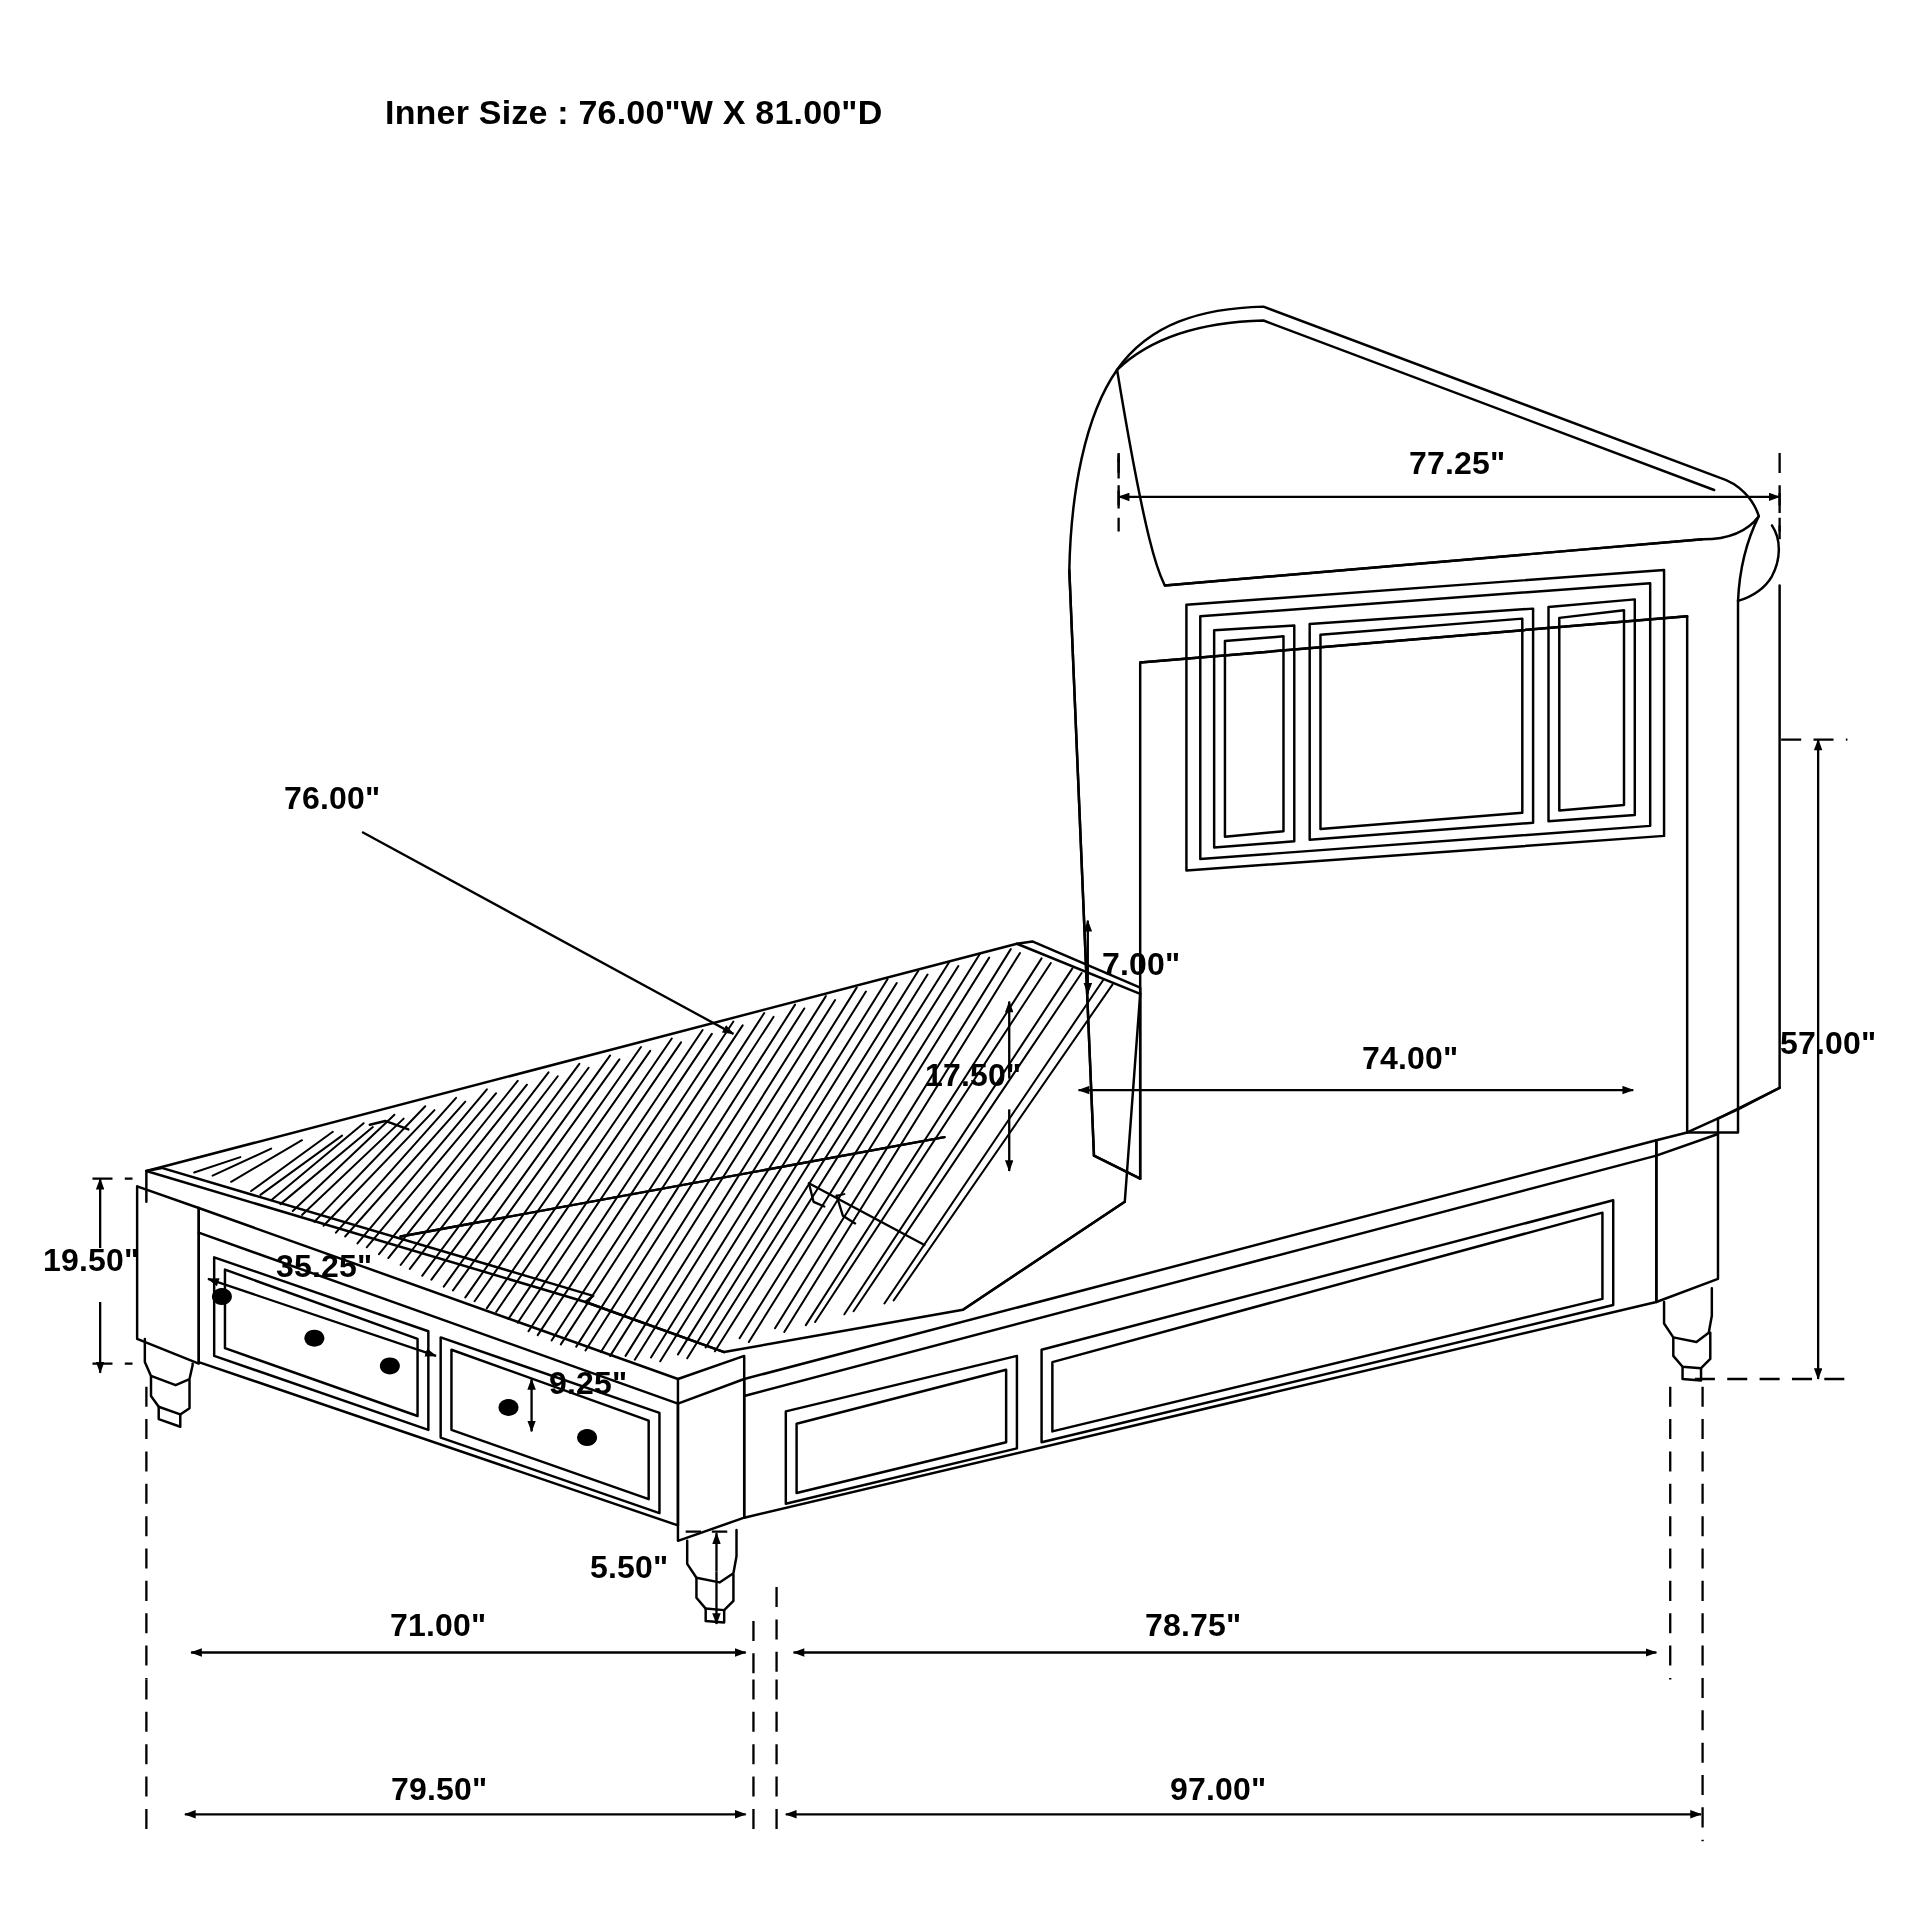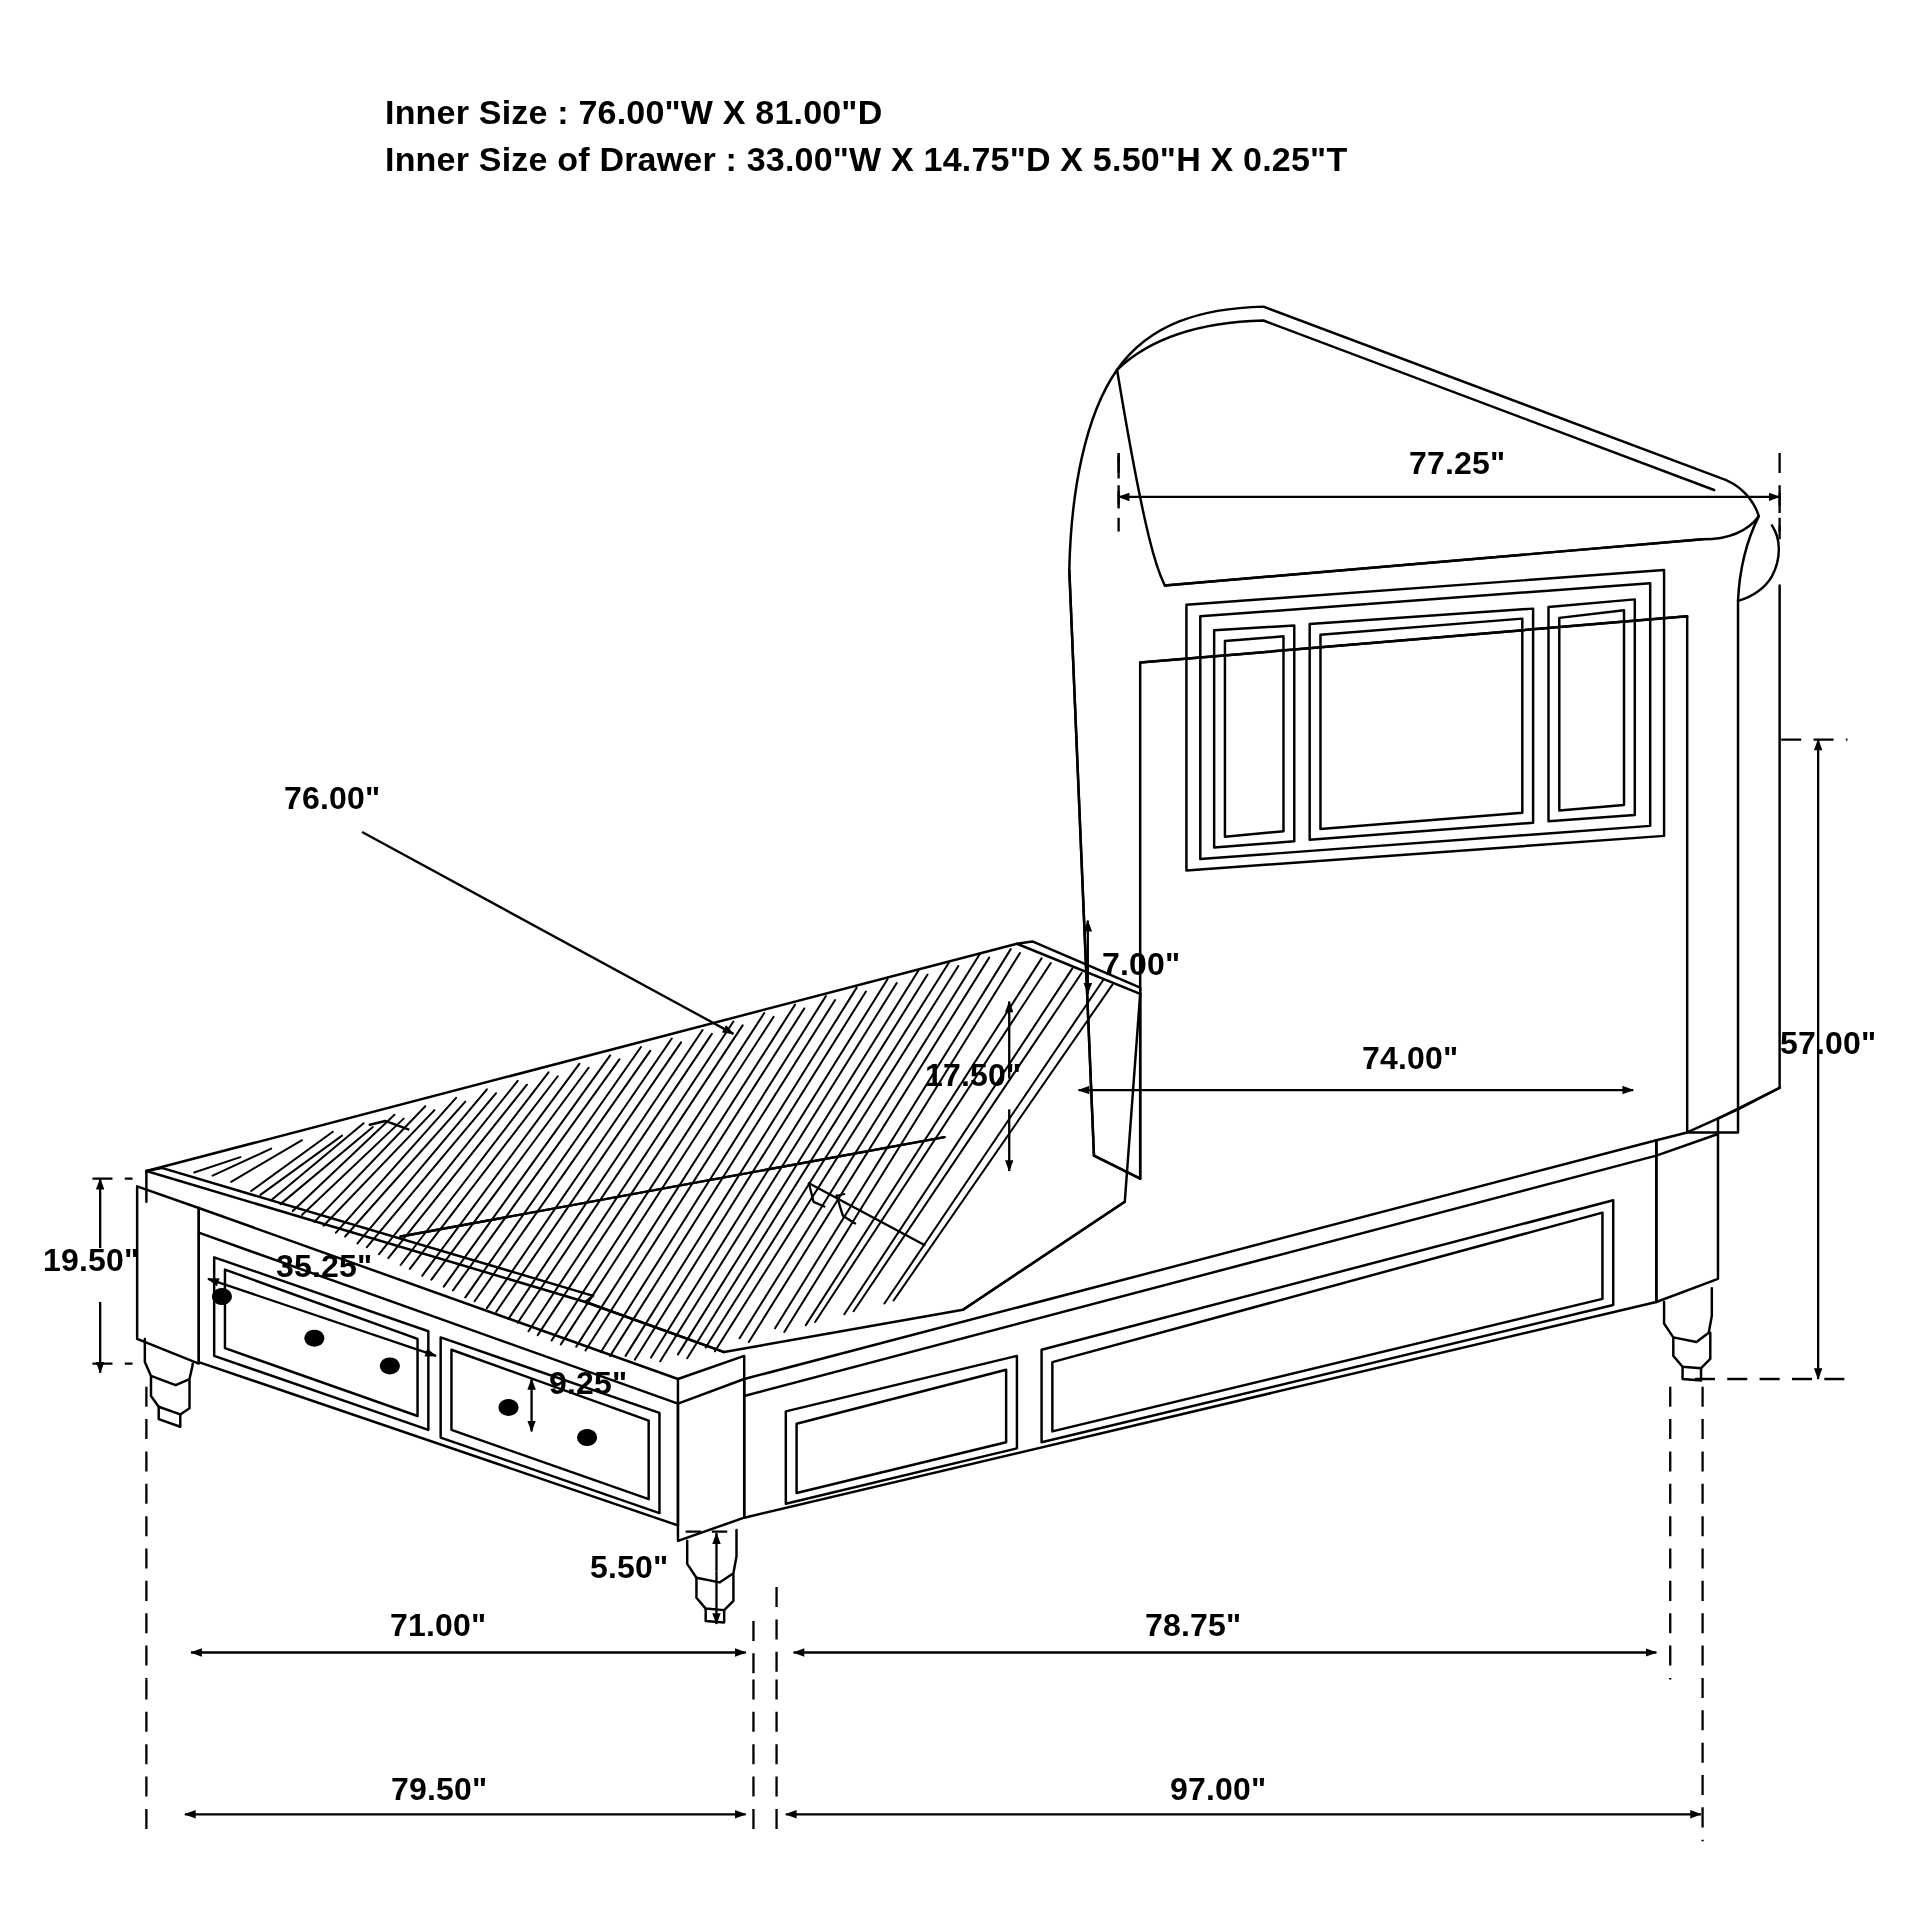--- a/index.html
+++ b/index.html
@@ -50,21 +50,20 @@
     letter-spacing: 0.2px;
   }
 </style>
 </head>
 <body>
 
 <div id="diagram-root">
 
   <div class="spec-block">
     <span class="spec-line">Inner Size : 76.00"W X 81.00"D</span>
-    <span class="spec-line">Inner Size of Drawer : 33.00"W X 14.75"D X 5.50"H X 0.25"T</span>
   </div>
 
   <svg class="drawing" viewBox="0 0 2500 2500">
     <defs>
       <marker id="arrEnd" markerWidth="16" markerHeight="16" refX="14" refY="5.5" orient="auto" markerUnits="userSpaceOnUse">
         <path d="M0,0 L15,5.5 L0,11 z" fill="#000"></path>
       </marker>
       <marker id="arrStart" markerWidth="16" markerHeight="16" refX="1" refY="5.5" orient="auto" markerUnits="userSpaceOnUse">
         <path d="M15,0 L0,5.5 L15,11 z" fill="#000"></path>
       </marker>

